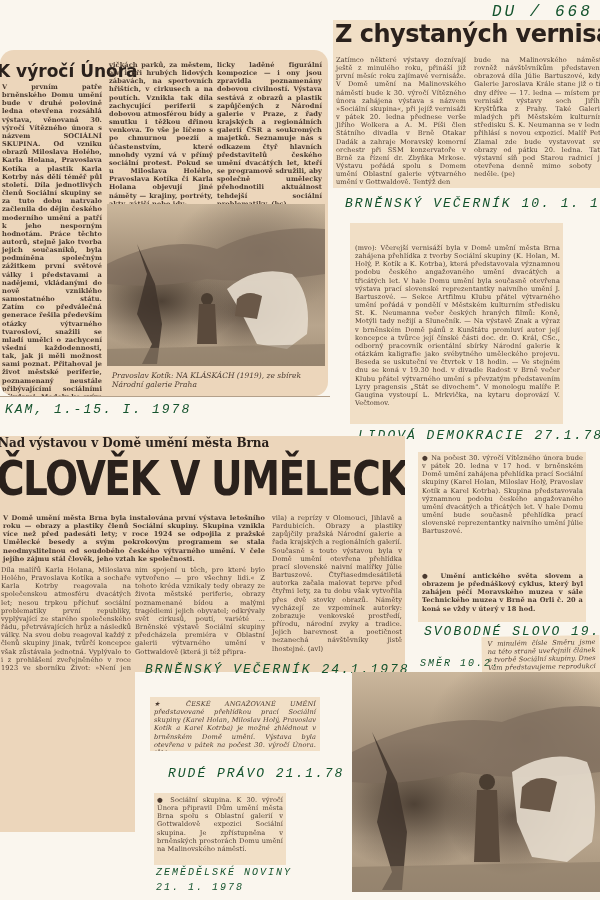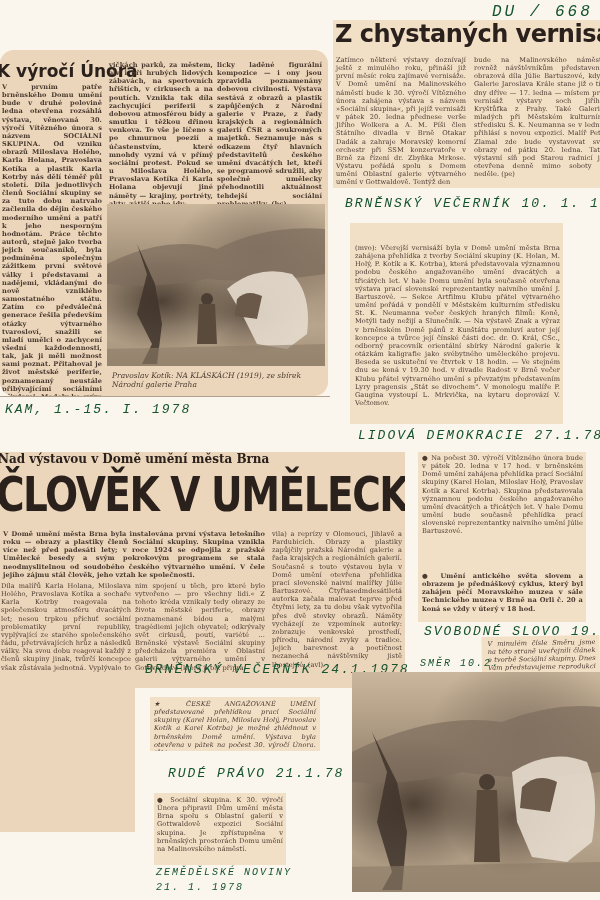--- a/index.html
+++ b/index.html
@@ -50,21 +50,21 @@
   <div class="col norm" style="left:3px; top:36px; width:130px; height:130px;">Zatímco některé výstavy doznívají ještě z minulého roku, přináší již první měsíc roku zajímavé vernisáže. V Domě umění na Malinovského náměstí bude k 30. výročí Vítězného února zahájena výstava s názvem »Sociální skupina«, při jejíž vernisáži v pátek 20. ledna přednese verše Jiřího Wolkera a A. M. Píši člen Státního divadla v Brně Otakar Dadák a zahraje Moravský komorní orchestr při SSM konzervatoře v Brně za řízení dr. Zbyňka Mrkose. Výstavu pořádá spolu s Domem umění Oblastní galerie výtvarného umění v Gottwaldově. Tentýž den</div>
   <div class="col norm" style="left:141px; top:36px; width:130px; height:130px;">bude na Malinovského náměstí rovněž návštěvníkům představena obrazová díla Júlie Bartuszové, když Galerie Jaroslava Krále stane již o tři dny dříve — 17. ledna — místem pro vernisáž výstavy soch Jiřího Kryštůfka z Prahy. Také Galerie mladých při Městském kulturním středisku S. K. Neumanna se v lednu přihlásí s novou expozicí. Malíř Petr Zlamal zde bude vystavovat své obrazy od pátku 20. ledna. Tato výstavní síň pod Starou radnicí je otevřena denně mimo soboty a neděle. (pe)</div>
 </div>
 <div class="hand" style="left:345px; top:196px;">BRNĚNSKÝ VEČERNÍK 10. 1. 1978</div>
 
 <div class="clip light" style="left:350px; top:223px; width:213px; height:201px;">
   <div class="col norm" style="left:5px; top:21px; width:205px; height:178px;">(mvo): Včerejší vernisáží byla v Domě umění města Brna zahájena přehlídka z tvorby Sociální skupiny (K. Holan, M. Holý, P. Kotík a K. Kotrba), která představovala významnou podobu českého angažovaného umění dvacátých a třicátých let. V hale Domu umění byla současně otevřena výstava prací slovenské reprezentantky naivního umění J. Bartuszové. — Sekce Artfilmu Klubu přátel výtvarného umění pořádá v pondělí v Městském kulturním středisku St. K. Neumanna večer českých hraných filmů: Koně, Motýli tady nežijí a Slunečník. — Na výstavě Znak a výraz v brněnském Domě pánů z Kunštátu promluví autor její koncepce a tvůrce její čínské části doc. dr. O. Král, CSc., odborný pracovník orientální sbírky Národní galerie k otázkám kaligrafie jako svébytného uměleckého projevu. Beseda se uskuteční ve čtvrtek v 18 hodin. — Ve stejném dnu se koná v 19.30 hod. v divadle Radost v Brně večer Klubu přátel výtvarného umění s převzatým představením Lyry pragensis „Stát se divochem". V monologu malíře P. Gaugina vystoupí L. Mrkvička, na kytaru doprovází V. Večtomov.</div>
 </div>
 <div class="hand" style="left:358px; top:428px;">LIDOVÁ DEMOKRACIE 27.1.78</div>
 
-<div class="clip" style="left:0; top:436px; width:405px; height:236px;margin-top:16px;">
+<div class="clip" style="left:0; top:436px; width:405px; height:236px;">
   <div class="headline" style="left:-2px; top:0px; font-size:12px; font-family:'DejaVu Serif', serif;">Nad výstavou v Domě umění města Brna</div>
   <div class="headline" style="left:-4px; top:14px; font-size:39px; letter-spacing:-1.5px; transform:scaleY(1.25); transform-origin:top left;">ČLOVĚK V UMĚLECKÉM DÍLE</div>
   <div class="col" style="left:3px; top:78px; width:262px; height:50px;">V Domě umění města Brna byla instalována první výstava letošního roku — obrazy a plastiky členů Sociální skupiny. Skupina vznikla více než před padesáti lety; v roce 1924 se odpojila z pražské Umělecké besedy a svým pokrokovým programem se stala neodmyslitelnou od soudobého českého výtvarného umění. V čele jejího zájmu stál člověk, jeho vztah ke společnosti.</div>
   <div class="col norm" style="left:1px; top:130px; width:130px; height:106px;">Díla malířů Karla Holana, Miloslava Holého, Pravoslava Kotíka a sochaře Karla Kotrby reagovala na společenskou atmosféru dvacátých let; nesou trpkou příchuť sociální problematiky první republiky, vyplývající ze starého společenského řádu, přetrvávajících hrůz a následků války. Na svou dobu reagoval každý z členů skupiny jinak, tvůrčí koncepce však zůstávala jednotná. Vyplývalo to i z prohlášení zveřejněného v roce 1923 ve sborníku Život: »Není jen tento svět umění, je zde i národ, lidstvo, které má též svoji tradici, pro umělce velmi důležitou, souběžnou s onou uměleckou. Známe-li tuto, můžeme snu domysliti tam, kde nám její průběh byl neznámý. Známe svou tradici národní, víme též, že jí nejbezpečněji dojdeme k novému stylu, stylu dnešní doby, po němž tě touží v umění celého světa. (...) To znamená v malířství, že nestačí jen ono čistá dekorativnost výtvarná, ale že třeba uplatnili i člověka v uměleckém díle. Skutečný život nového člověka bude obsahem nového umění. Tím ztratí výtvarné dílo na své výlučnosti a získá se proň porozumění a užší s</div>
   <div class="col norm" style="left:135px; top:130px; width:130px; height:106px;">nim spojení u těch, pro které bylo vytvořeno — pro všechny lidi.« Z tohoto kréda vznikaly tedy obrazy ze života městské periferie, obrazy poznamenané bídou a malými tragédiemi jejich obyvatel; odkrývaly svět cirkusů, poutí, variété ... Brněnské výstavě Sociální skupiny předcházela premiéra v Oblastní galerii výtvarného umění v Gottwaldově (která ji též připra-</div>
   <div class="col norm" style="left:272px; top:78px; width:130px; height:158px;">vila) a reprízy v Olomouci, Jihlavě a Pardubicích. Obrazy a plastiky zapůjčily pražská Národní galerie a řada krajských a regionálních galerií. Současně s touto výstavou byla v Domě umění otevřena přehlídka prací slovenské naivní malířky Júlie Bartuszové. Čtyřiasedmdesátiletá autorka začala malovat teprve před čtyřmi lety, za tu dobu však vytvořila přes dvě stovky obrazů. Náměty vycházejí ze vzpomínek autorky: zobrazuje venkovské prostředí, přírodu, národní zvyky a tradice. Jejich barevnost a poetičnost nezanechá návštěvníky jistě lhostejné. (avl)</div>
 </div>
 <div class="clip" style="left:0; top:672px; width:135px; height:160px;">
   <div class="col norm" style="left:1px; top:0; width:130px; height:158px;"></div>
 </div>

